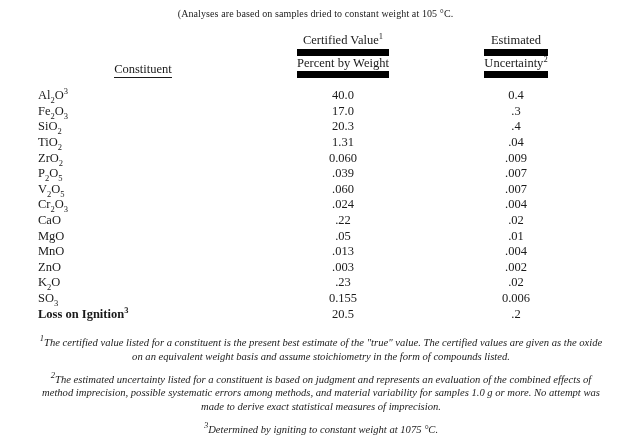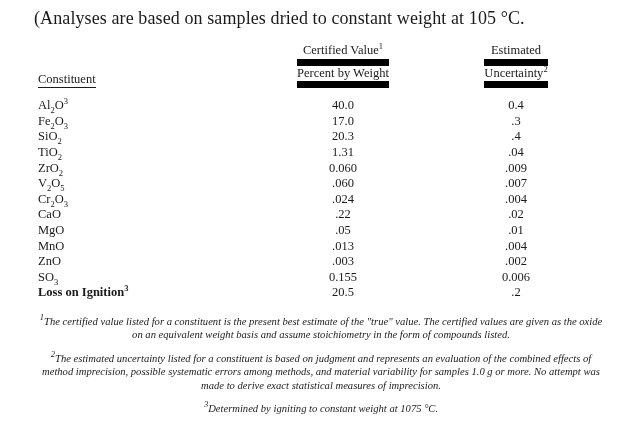--- a/index.html
+++ b/index.html
@@ -16,39 +16,39 @@
     overflow: hidden;
   }
   .page {
     position: relative;
     width: 631px;
     height: 445px;
     box-sizing: border-box;
     padding: 0;
   }
   .headline {
-    font-size: 18px;
+    text-align: center;
+    font-size: 10px;
     margin-top: 8px;
     margin-bottom: 14px;
     letter-spacing: 0.1px;
-    padding-left: 34px;
   }
   table.main {
     border-collapse: collapse;
     margin-left: 38px;
     width: 556px;
     font-size: 12.5px;
   }
   table.main th {
     font-weight: normal;
     font-size: 12.5px;
     padding: 0 0 1px 0;
     vertical-align: bottom;
   }
-  .col-constituent { width: 210px; text-align: left; }
+  .col-constituent { width: 210px; text-align: center; }
   .col-certified  { width: 190px; text-align: center; }
   .col-uncert     { width: 156px; text-align: center; margin-top: 17px; }
 
   .hdr-underline {
     display: inline-block;
     border-bottom: 1px solid #1a1a1a;
     padding-bottom: 1px;
     line-height: 1.15;
   }
   .hdr-stack {
@@ -145,20 +145,25 @@
           <td class="c-name"><span>TiO</span><sub>2</sub></td>
           <td class="c-val">1.31</td>
           <td class="c-unc">.04</td>
         </tr>
         <tr>
           <td class="c-name"><span>ZrO</span><sub>2</sub></td>
           <td class="c-val">0.060</td>
           <td class="c-unc">.009</td>
         </tr>
         <tr>
+          <td class="c-name"><span>P</span><sub>2</sub><span>O</span><sub>5</sub></td>
+          <td class="c-val">.039</td>
+          <td class="c-unc">.007</td>
+        </tr>
+        <tr>
           <td class="c-name"><span>V</span><sub>2</sub><span>O</span><sub>5</sub></td>
           <td class="c-val">.060</td>
           <td class="c-unc">.007</td>
         </tr>
         <tr>
           <td class="c-name"><span>Cr</span><sub>2</sub><span>O</span><sub>3</sub></td>
           <td class="c-val">.024</td>
           <td class="c-unc">.004</td>
         </tr>
         <tr>
@@ -173,20 +178,25 @@
         </tr>
         <tr>
           <td class="c-name"><span>MnO</span></td>
           <td class="c-val">.013</td>
           <td class="c-unc">.004</td>
         </tr>
         <tr>
           <td class="c-name"><span>ZnO</span></td>
           <td class="c-val">.003</td>
           <td class="c-unc">.002</td>
+        </tr>
+        <tr>
+          <td class="c-name"><span>K</span><sub>2</sub><span>O</span></td>
+          <td class="c-val">.23</td>
+          <td class="c-unc">.02</td>
         </tr>
         <tr>
           <td class="c-name"><span>SO</span><sub>3</sub></td>
           <td class="c-val">0.155</td>
           <td class="c-unc">0.006</td>
         </tr>
         <tr class="loss-row">
           <td class="loss-name">Loss on Ignition<sup>3</sup></td>
           <td class="c-val">20.5</td>
           <td class="c-unc">.2</td>

